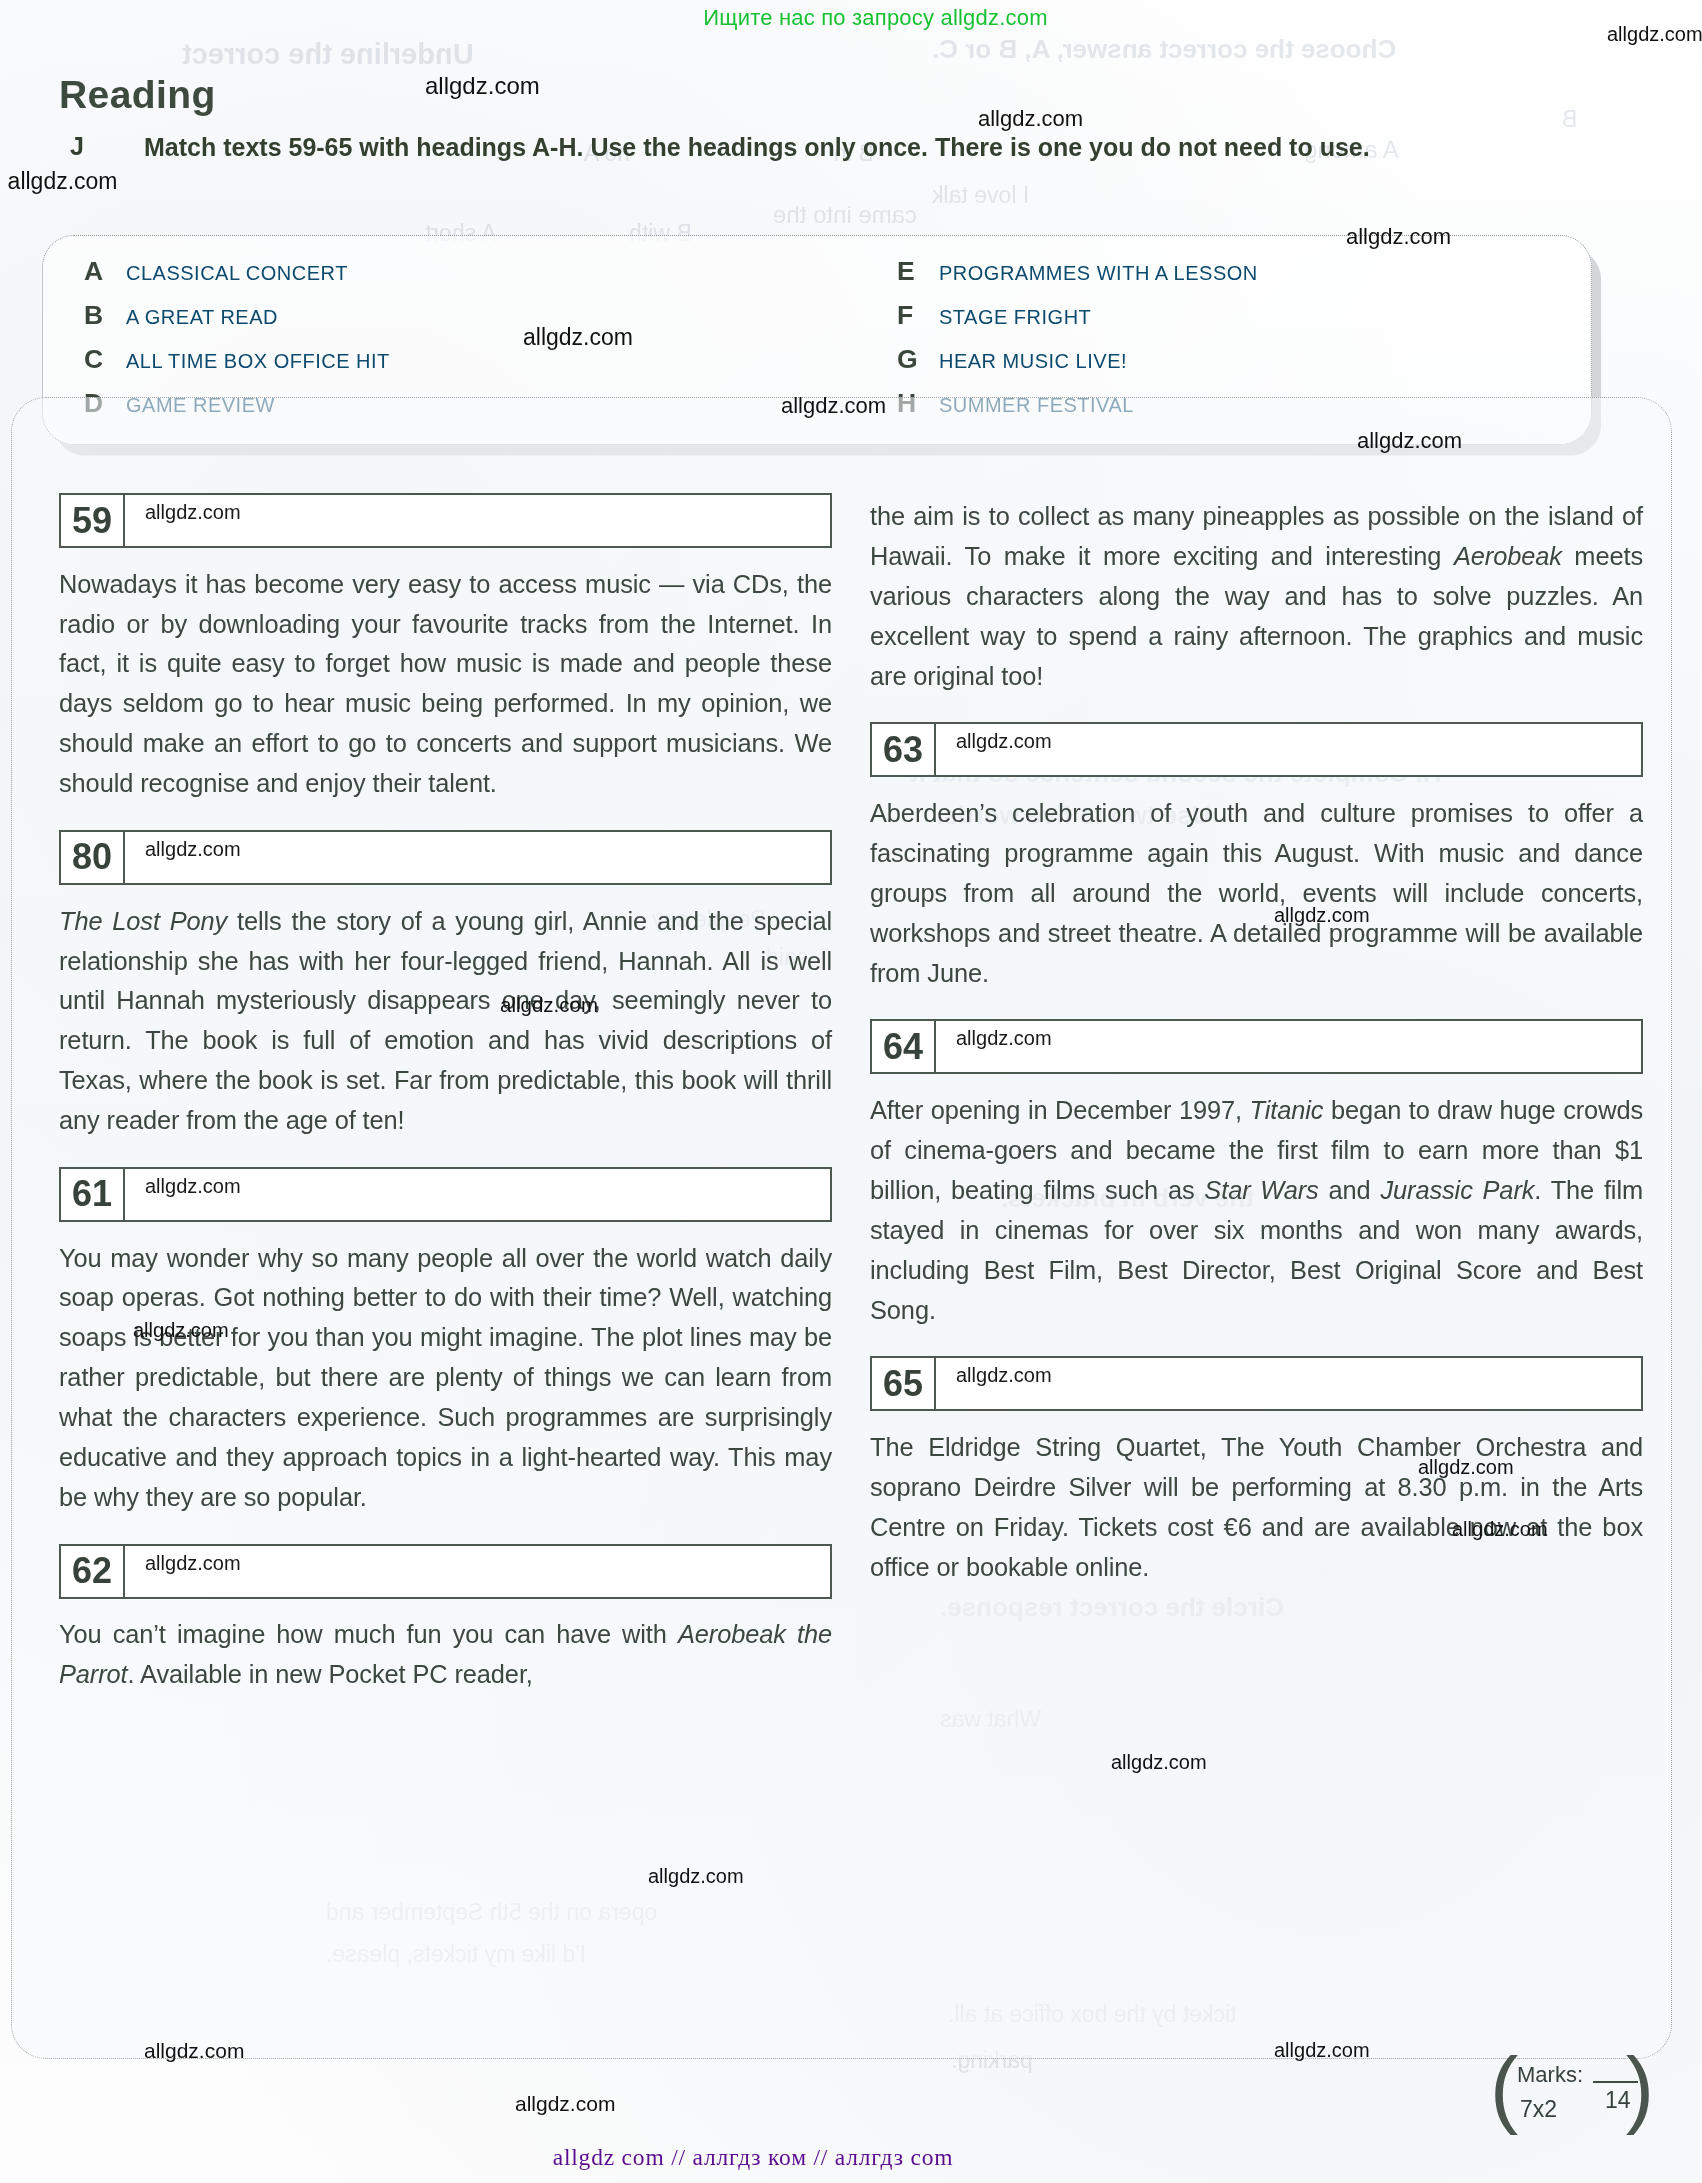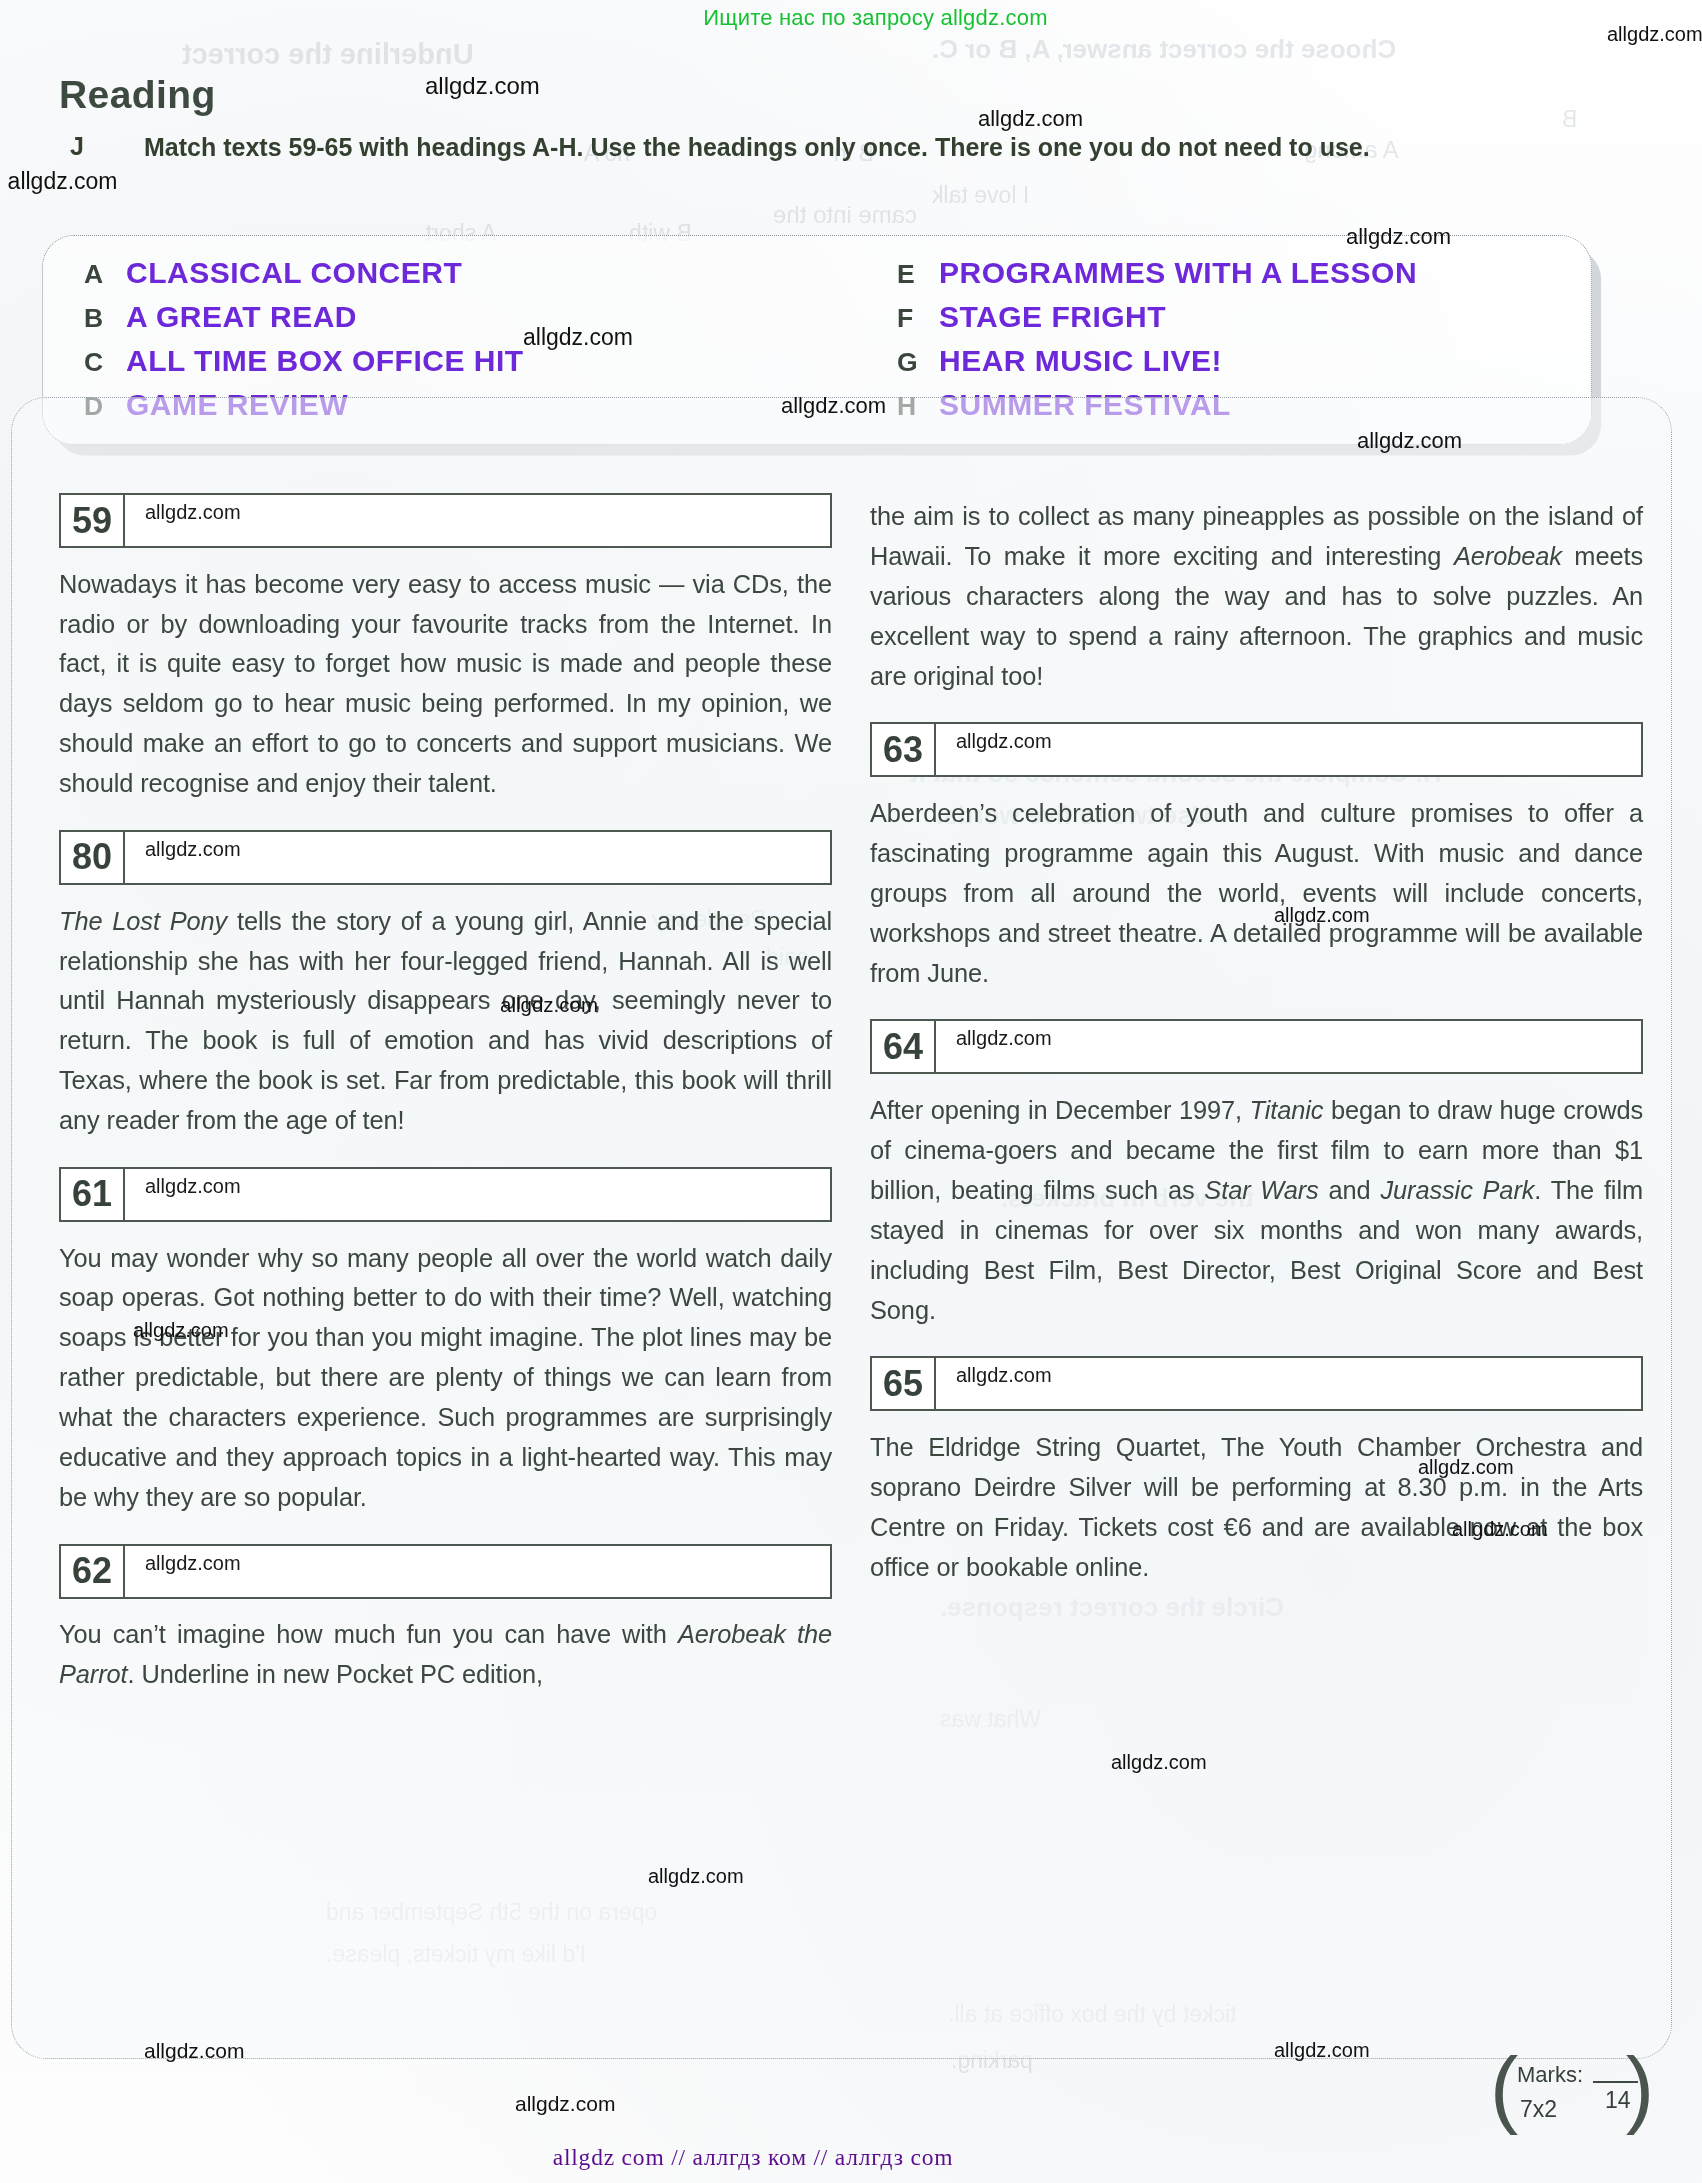--- a/index.html
+++ b/index.html
@@ -118,23 +118,23 @@
     height: 44px;
     white-space: nowrap;
   }
   .hkey {
     width: 42px;
     font-size: 26.5px;
     font-weight: 700;
     color: #3a463c;
   }
   .hlabel {
-    font-size: 30px;
-    font-weight: 700;
-    color: #6d28d9;
+    font-size: 20px;
+    font-weight: 400;
+    color: #0c4a6e;
     letter-spacing: 0.5px;
   }
 
   
   .content-frame {
     position: absolute;
     left: 10.6px; top: 397px;
     width: 1659px; height: 1660px;
     border: 1.5px dotted #9aa1a8;
     border-radius: 35px;
@@ -342,21 +342,21 @@
       </div>
   </div>
   <p class="passage">You may wonder why so many people all over the world watch daily soap operas. Got nothing better to do with their time? Well, watching soaps is better for you than you might imagine. The plot lines may be rather predictable, but there are plenty of things we can learn from what the characters experience. Such programmes are surprisingly educative and they approach topics in a light-hearted way. This may be why they are so popular.</p>
 
   <div class="answer-box">
     <div class="answer-num">62</div>
     <div class="answer-blank">
         <span class="wm">allgdz.com</span>
       </div>
   </div>
-  <p class="passage"><span>You can’t imagine how much fun you can have with </span><em>Aerobeak the Parrot</em><span>. Underline in new Pocket PC edition,</span></p>
+  <p class="passage"><span>You can’t imagine how much fun you can have with </span><em>Aerobeak the Parrot</em><span>. Available in new Pocket PC reader,</span></p>
 
 </div>
 
 <div class="col col-right">
 
   <p class="passage" style="margin-top:4px"><span>the aim is to collect as many pineapples as possible on the island of Hawaii. To make it more exciting and interesting </span><em>Aerobeak</em><span> meets various characters along the way and has to solve puzzles. An excellent way to spend a rainy afternoon. The graphics and music are original too!</span></p>
 
   <div class="answer-box">
     <div class="answer-num">63</div>
     <div class="answer-blank">

